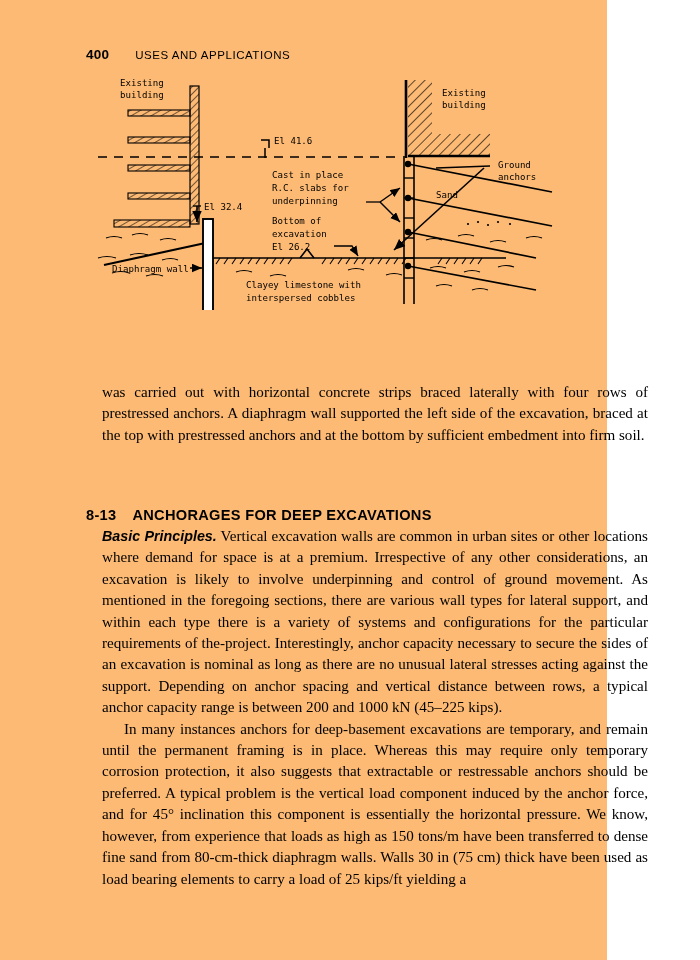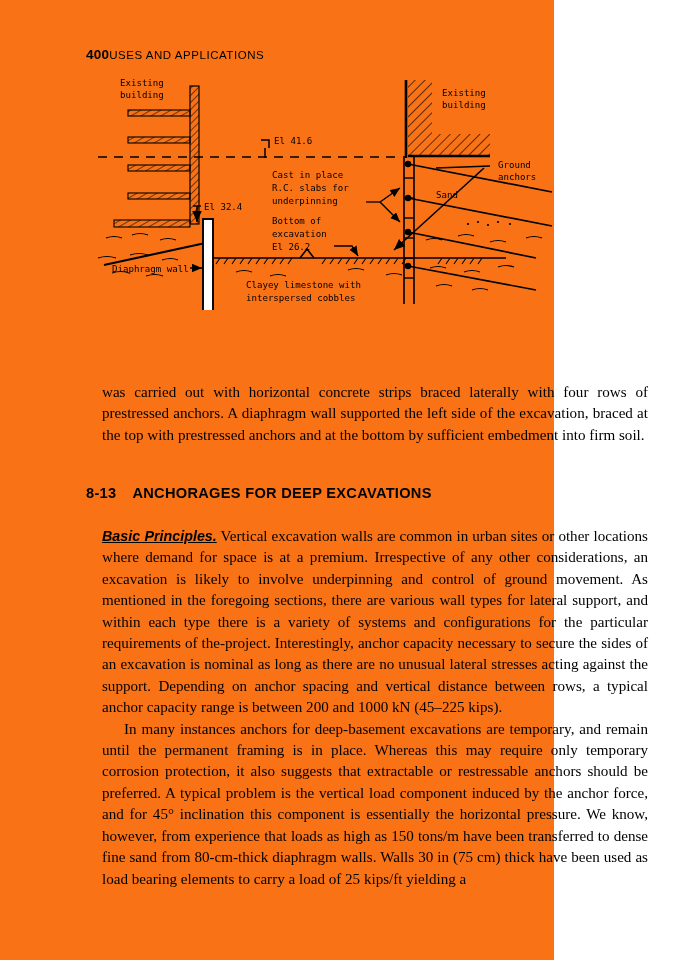--- a/index.html
+++ b/index.html
@@ -14,40 +14,41 @@
     position: relative;
     overflow: hidden;
     font-family: "Liberation Serif", serif;
     color: #000000;
     -webkit-font-smoothing: antialiased;
   }
 
   .page {
     position: absolute;
     inset: 0;
-    width: 554px;
+    width: 607px;
     height: 960px;
-    background: #f97316;
+    background: #fdba74;
   }
 
   
   .running-head {
     position: absolute;
     left: 86px;
     top: 47px;
     display: flex;
     align-items: baseline;
     font-family: "Liberation Sans", sans-serif;
   }
   .folio {
     font-weight: bold;
     font-size: 13.5px;
     letter-spacing: 0.2px;
   }
   .head-title {
+    margin-left: 26px;
     font-size: 11.5px;
     font-weight: normal;
     letter-spacing: 0.55px;
   }
 
   
   .figure-wrap {
     position: absolute;
     left: 86px;
     top: 72px;
@@ -80,36 +81,35 @@
     text-justify: inter-word;
   }
   .para { margin: 0; }
   .para + .para { text-indent: 22px; }
 
   #para-intro { top: 382px; }
 
   .section-head {
     position: absolute;
     left: 86px;
-    top: 485px;
+    top: 507px;
     font-family: "Liberation Sans", sans-serif;
     font-weight: bold;
     font-size: 14.6px;
     letter-spacing: 0.3px;
     white-space: nowrap;
   }
   .section-head .secnum { margin-right: 16px; }
 
   #body-main { top: 526px; }
   .lead-in {
     font-family: "Liberation Sans", sans-serif;
     font-weight: bold;
     font-style: italic;
     font-size: 14.3px;
-    text-decoration: underline;
   }
 
   
   .fig-label {
     font-family: "DejaVu Sans Mono", "Liberation Mono", monospace;
     font-size: 9.1px;
     fill: #000;
   }
 </style>
 </head>

